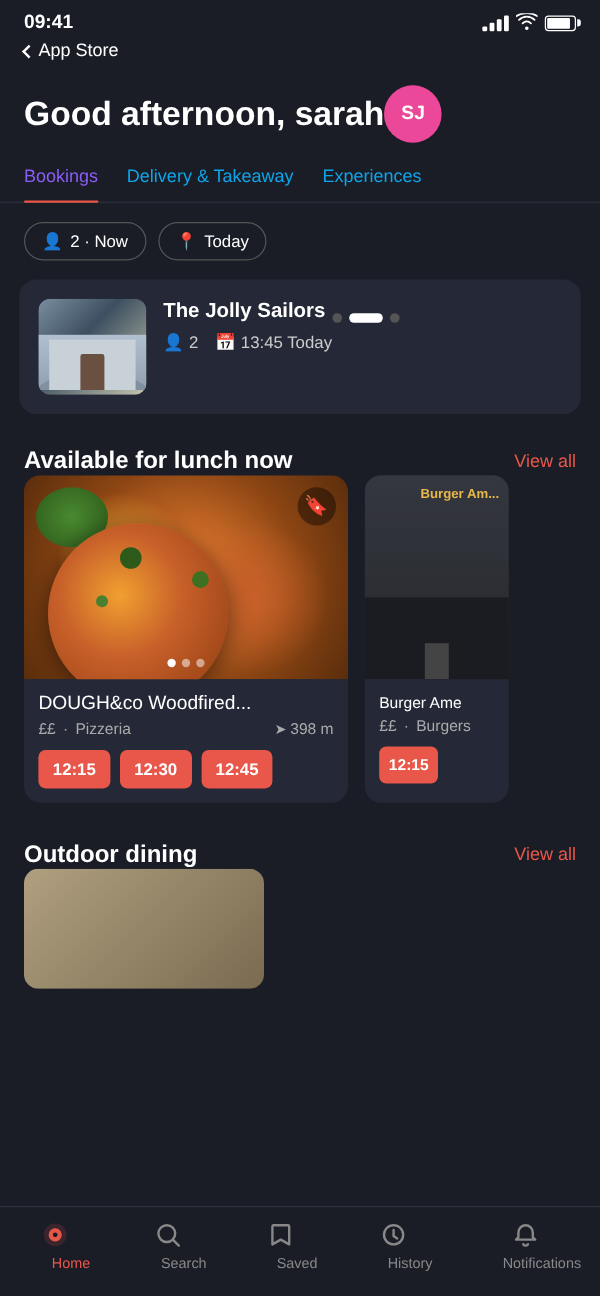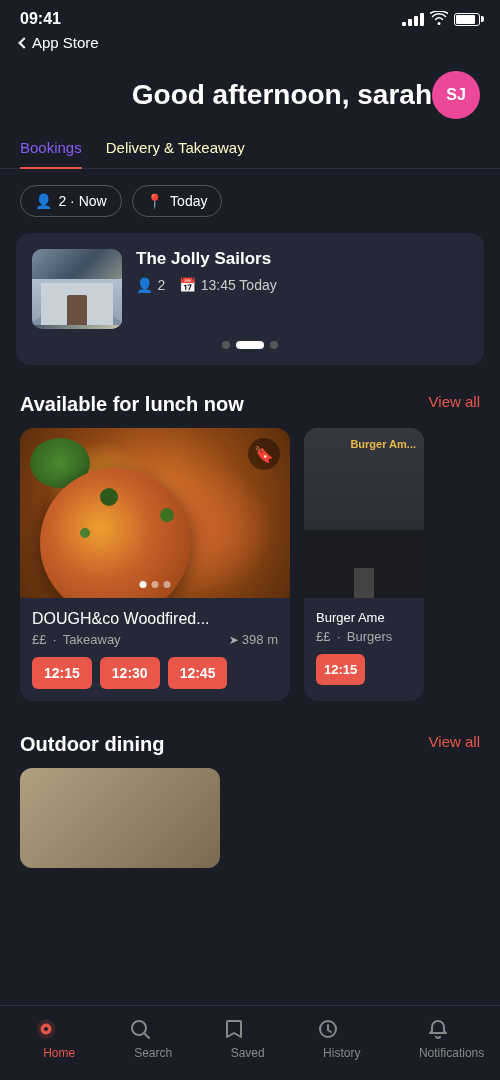--- a/index.html
+++ b/index.html
@@ -77,21 +77,21 @@
       transform: rotate(45deg);
     }
     .app-store-label {
       font-size: 15px;
       color: #fff;
     }
 
     
     .header {
       display: flex;
-      justify-content: flex-end;
+      justify-content: flex-start;
       align-items: center;
       padding: 10px 20px 20px;
     }
     .greeting {
       font-size: 28px;
       font-weight: 700;
       color: #fff;
     }
     .avatar {
       width: 48px;
@@ -111,21 +111,21 @@
     .tabs {
       display: flex;
       padding: 0 20px;
       border-bottom: 1px solid #2e3140;
       gap: 24px;
     }
     .tab {
       font-size: 15px;
       padding-bottom: 12px;
       cursor: pointer;
-      color: #fef9c3;
+      color: #0ea5e9;
       white-space: nowrap;
       position: relative;
     }
     .tab.active {
       color: #8b5cf6;
     }
     .tab.active::after {
       content: '';
       position: absolute;
       bottom: -1px;
@@ -158,21 +158,21 @@
       font-size: 14px;
     }
 
     
     .booking-card {
       margin: 0 16px 20px;
       background: #252836;
       border-radius: 14px;
       padding: 16px;
       display: flex;
-      flex-direction: column;
+      flex-direction: row;
     }
     .booking-row {
       display: flex;
       gap: 14px;
       align-items: flex-start;
     }
     .booking-img {
       width: 90px;
       height: 80px;
       border-radius: 10px;
@@ -231,21 +231,22 @@
     .dot.active {
       background: #fff;
       width: 28px;
       border-radius: 4px;
     }
 
     
     .section-header {
       display: flex;
       justify-content: space-between;
-      padding: 8px 20px 12px;
+      align-items: center;
+      padding: 8px 20px 0;
     }
     .section-title {
       font-size: 20px;
       font-weight: 700;
       color: #fff;
     }
     .view-all {
       font-size: 15px;
       color: #e8574a;
       cursor: pointer;
@@ -489,20 +490,21 @@
 </div>
 
 <div class="header">
   <h1 class="greeting">Good afternoon, sarah</h1>
   <div class="avatar">SJ</div>
 </div>
 
 <div class="tabs">
   <div class="tab active">Bookings</div>
   <div class="tab">Delivery &amp; Takeaway</div>
+  <div class="tab">Experiences</div>
 </div>
 
 <div class="filters">
   <button class="filter-pill">
     <span class="pill-icon">👤</span>
     <span>2 · Now</span>
   </button>
   <button class="filter-pill">
     <span class="pill-icon">📍</span>
     <span>Today</span>
@@ -569,21 +571,21 @@
         <div class="img-dot active"></div>
         <div class="img-dot"></div>
         <div class="img-dot"></div>
       </div>
     </div>
     <div class="restaurant-info">
       <div class="restaurant-name">DOUGH&amp;co Woodfired...</div>
       <div class="restaurant-meta">
         <span>££</span>
         <span>·</span>
-        <span>Takeaway</span>
+        <span>Pizzeria</span>
         <span style="margin-left:auto; display:flex; align-items:center; gap:3px;">
           <span style="font-size:12px;">➤</span>
           <span>398 m</span>
         </span>
       </div>
       <div class="time-slots">
         <button class="time-slot">12:15</button>
         <button class="time-slot">12:30</button>
         <button class="time-slot">12:45</button>
       </div>

